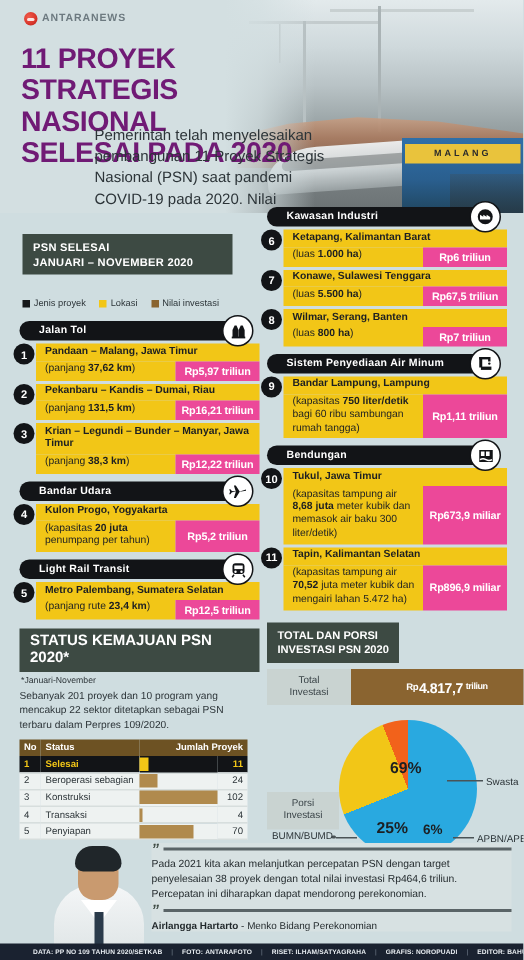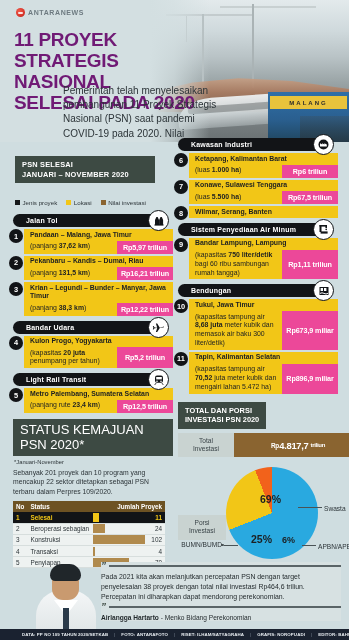--- a/index.html
+++ b/index.html
@@ -148,21 +148,21 @@
   .val {
     background:#ec4899; color:#fff;
     font-size:7.2px; font-weight:bold; letter-spacing:-.1px;
     display:flex; align-items:center; justify-content:center;
     padding:2px 4px; min-width:56px; text-align:center;
   }
 
   
   .status-band {
     background:#3d4a43; color:#fff; padding:3.5px 7px;
-    font-size:13px; font-weight:normal; display:inline-block;
+    font-size:10px; font-weight:bold; display:inline-block;
   }
   .status-note { font-size:5.8px; color:#2c3438; margin:3px 0 3px 1px; }
   .status-desc { font-size:6.8px; color:#2c3438; line-height:1.4; width:152px; }
 
   .tbl { width:152px; margin-top:5px; border-collapse:collapse; }
   .tbl th {
     background:#6d5223; color:#fff; font-size:6.3px; font-weight:bold;
     padding:2px 3px; text-align:left;
   }
   .tbl th.r, .tbl td.r { text-align:right; }
@@ -483,20 +483,24 @@
         <span class="num">7</span>
         <div class="loc">Konawe, Sulawesi Tenggara</div>
         <div class="detail">
           <div class="detail-txt"><span>(luas </span><b>5.500 ha</b><span>)</span></div>
           <div class="val">Rp67,5 triliun</div>
         </div>
       </div>
       <div class="row">
         <span class="num">8</span>
         <div class="loc">Wilmar, Serang, Banten</div>
+        <div class="detail">
+          <div class="detail-txt"><span>(luas </span><b>800 ha</b><span>)</span></div>
+          <div class="val">Rp7 triliun</div>
+        </div>
       </div>
     </div>
 
     <div class="sec">
       <div class="sec-head">
         <span>Sistem Penyediaan Air Minum</span>
         <span class="sec-icon">
           <svg width="12" height="12" viewBox="0 0 12 12">
               <rect x="1.5" y="2" width="2" height="7" fill="#121417"></rect>
               <rect x="1.5" y="2" width="7" height="1.6" fill="#121417"></rect>

